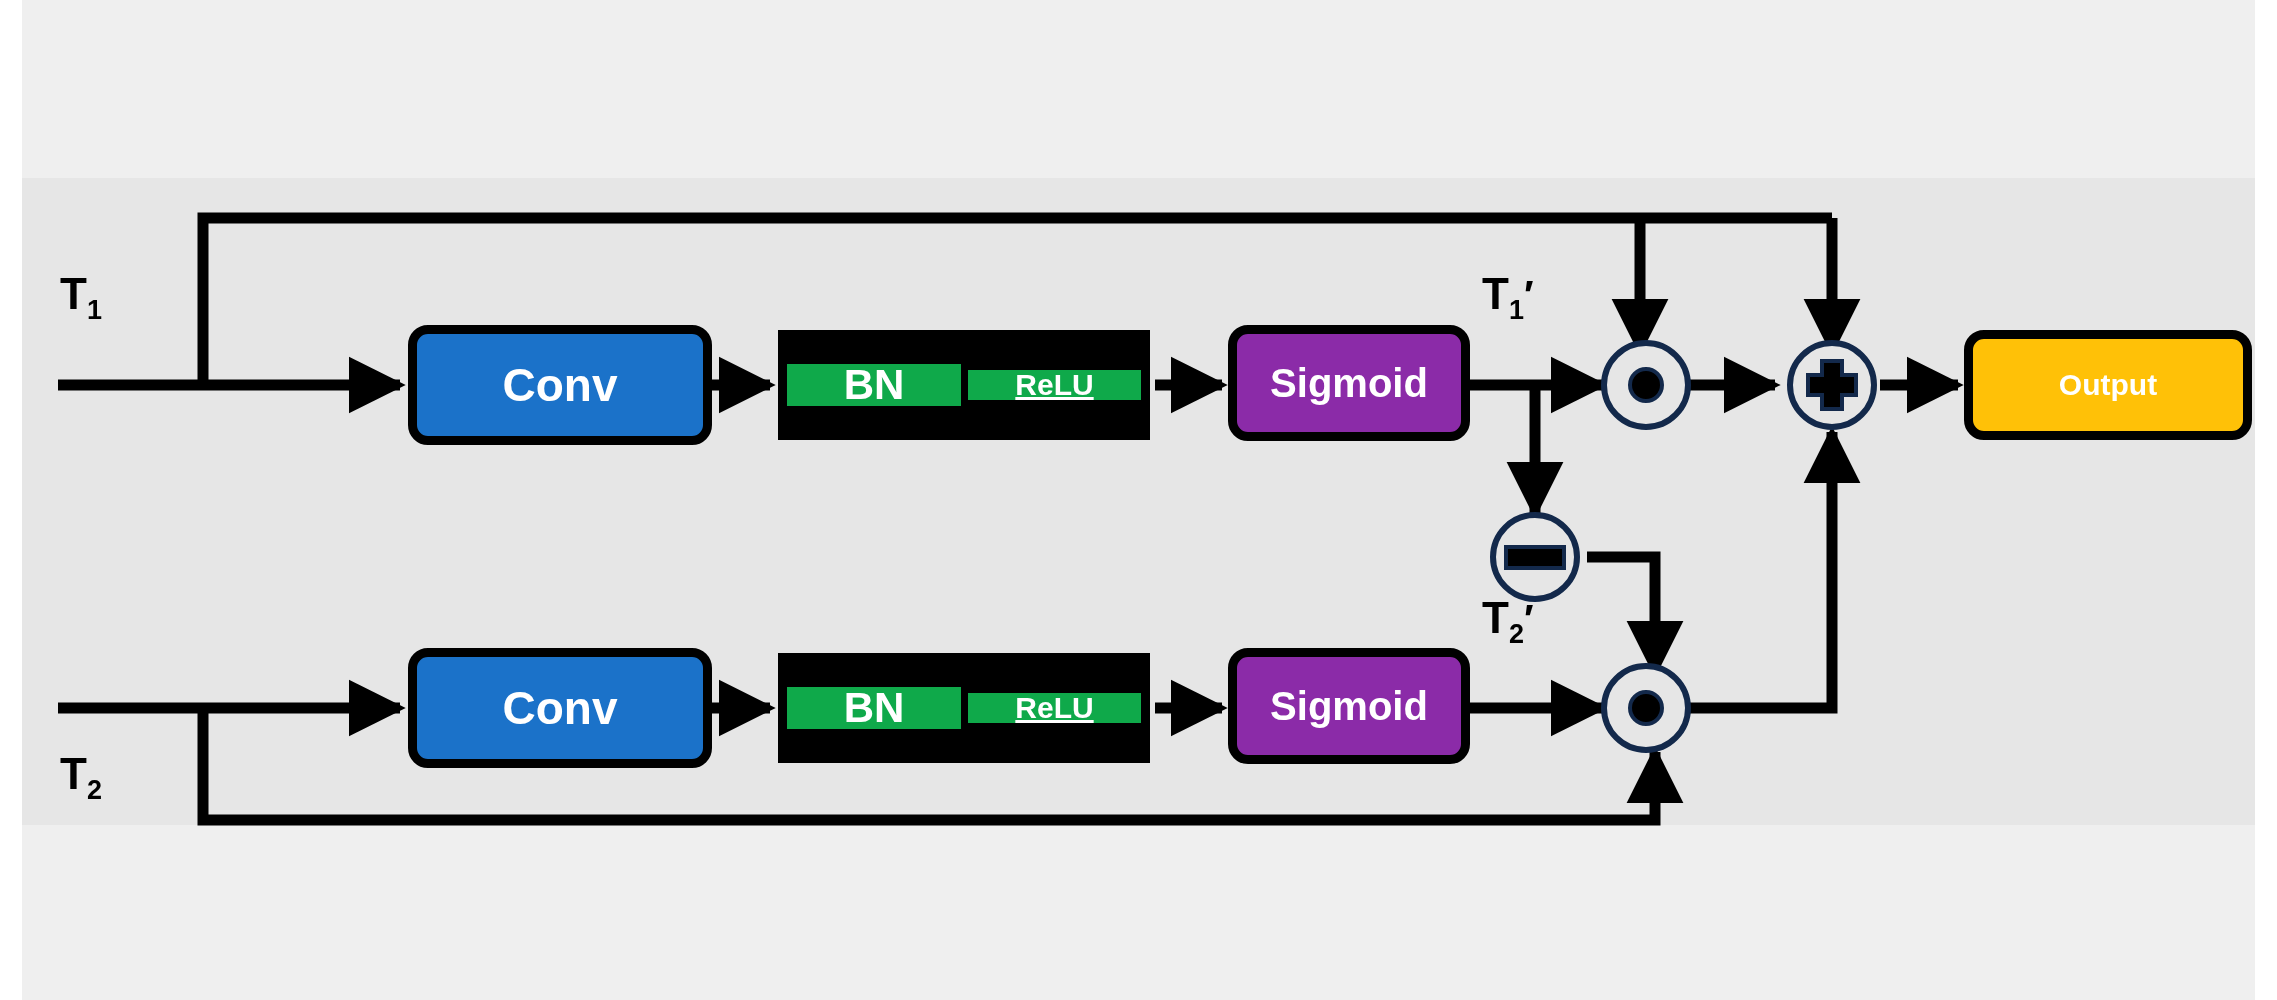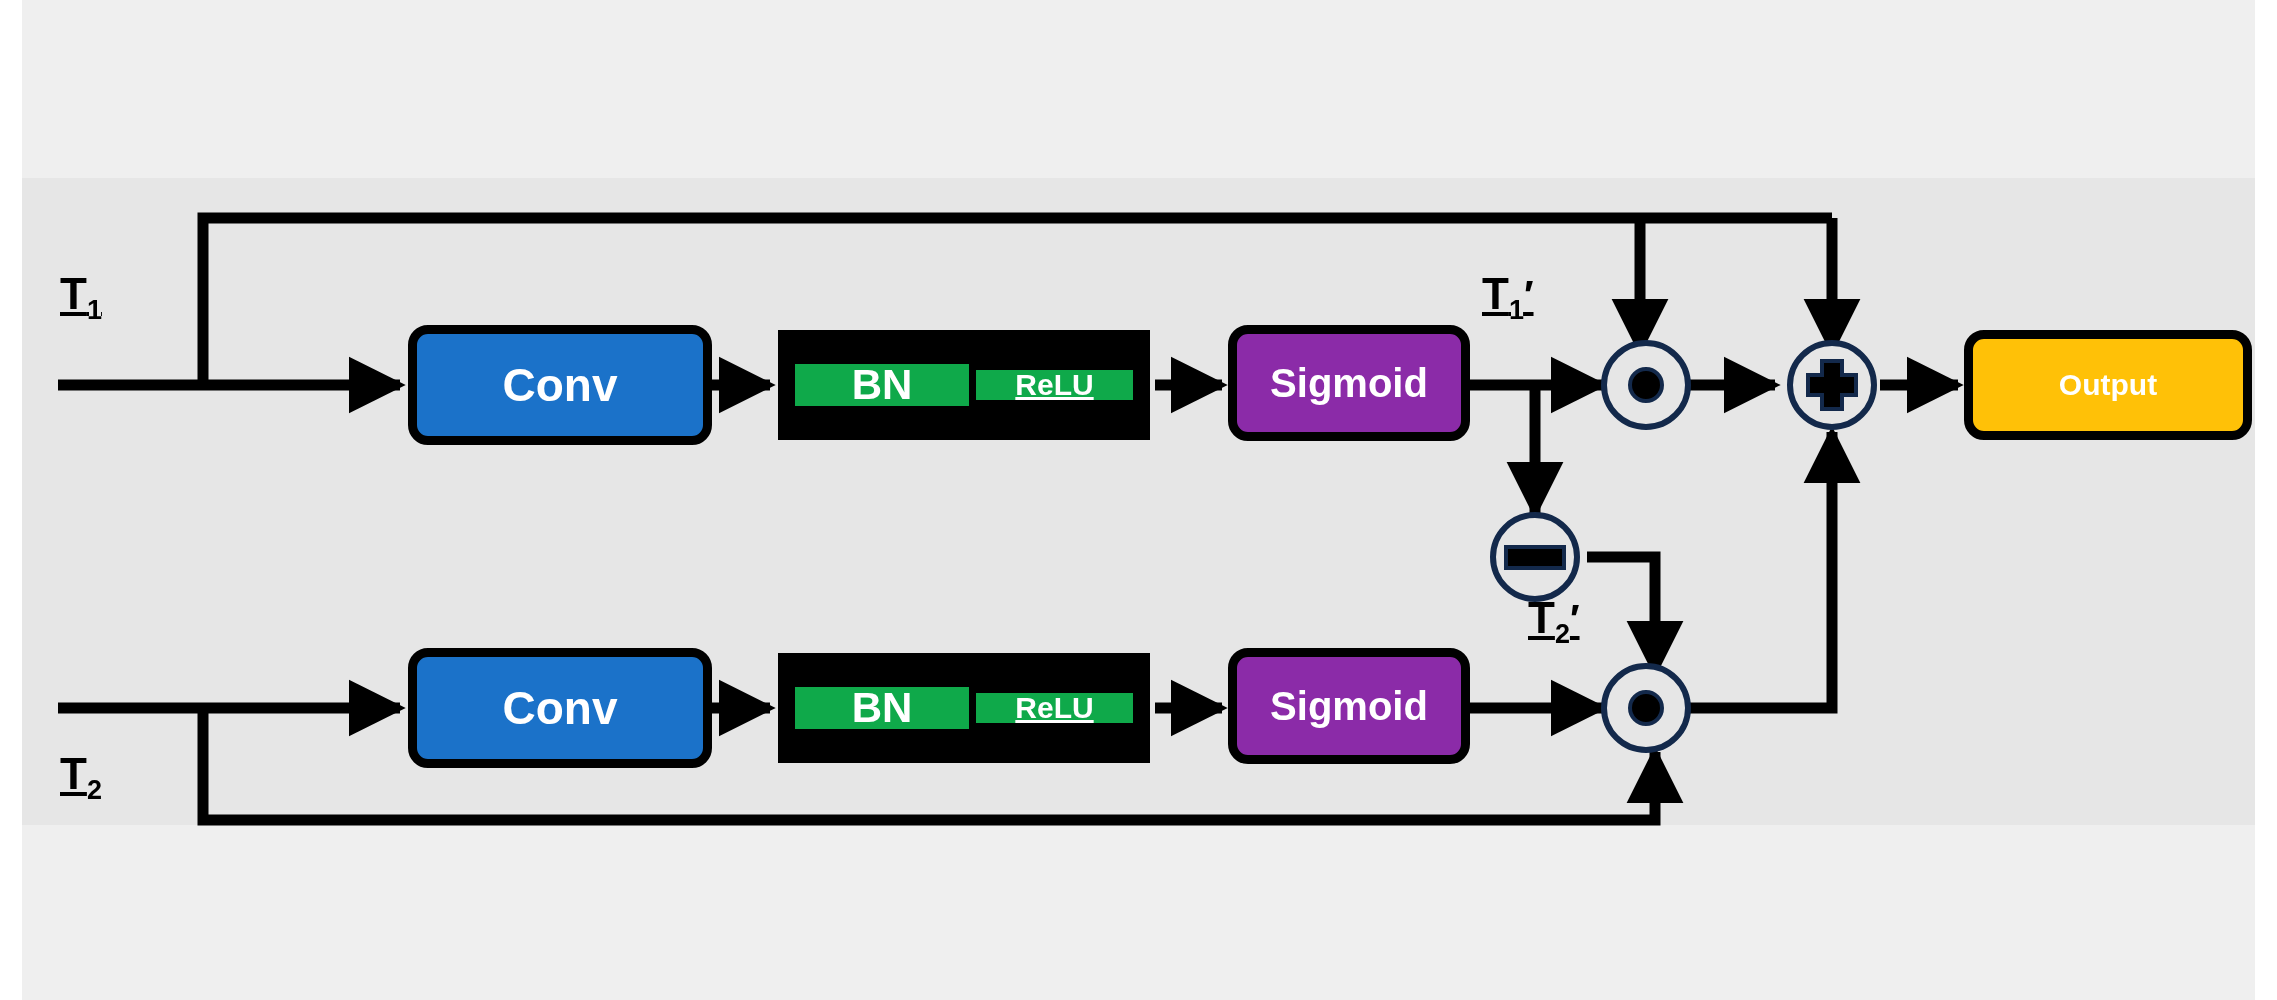--- a/index.html
+++ b/index.html
@@ -7,31 +7,31 @@
   #stage{position:relative;width:2277px;height:1000px;background:#ffffff;overflow:hidden;}
   .band-outer{position:absolute;left:22px;top:0;width:2233px;height:1000px;background:#efefef;}
   .band-inner{position:absolute;left:22px;top:178px;width:2233px;height:647px;background:#e6e6e6;}
   #svg{position:absolute;left:0;top:0;width:2277px;height:1000px;}
 
   .node-box{position:absolute;box-sizing:border-box;display:flex;align-items:center;
             justify-content:center;color:#ffffff;font-weight:bold;line-height:1;}
   .rounded{border:9px solid #000000;border-radius:20px;}
 
   .conv{background:#1b72c9;font-size:46px;}
-  .bnrelu{background:#000000;display:flex;padding:8px;border:9px solid #000;}
+  .bnrelu{background:#000000;display:flex;padding:0;border:9px solid #000;}
   .bncell{background:#0fa94a;display:flex;align-items:center;justify-content:center;
           color:#fff;font-weight:bold;}
   .bncell.bn{font-size:42px;}
   .bncell.relu{font-size:30px;text-decoration:underline;}
   .bnsep{width:7px;background:#000000;}
   .sigmoid{background:#8b2ba8;font-size:40px;}
   .output{background:#ffc107;font-size:30px;}
 
   .oplabel{position:absolute;color:#000;font-weight:bold;white-space:nowrap;
-           font-size:44px;line-height:1;text-decoration:underline;}
+           font-size:44px;line-height:1;}
   .oplabel .sub{font-size:27px;vertical-align:sub;}
   .oplabel .prime{font-size:40px;}
 </style>
 </head>
 <body>
 
 <div id="stage">
 
   <div class="band-outer"></div>
   <div class="band-inner"></div>
@@ -137,17 +137,17 @@
   </div>
 
   <div class="oplabel" style="left:60px;top:752px;">
     <span>T</span><span class="sub">2</span>
   </div>
 
   <div class="oplabel" style="left:1482px;top:272px;">
     <span>T</span><span class="sub">1</span><span class="prime">′</span>
   </div>
 
-  <div class="oplabel" style="left:1482px;top:596px;margin-left:46px;">
+  <div class="oplabel" style="left:1482px;top:596px;">
     <span>T</span><span class="sub">2</span><span class="prime">′</span>
   </div>
 
 </div>
 
 </body></html>

